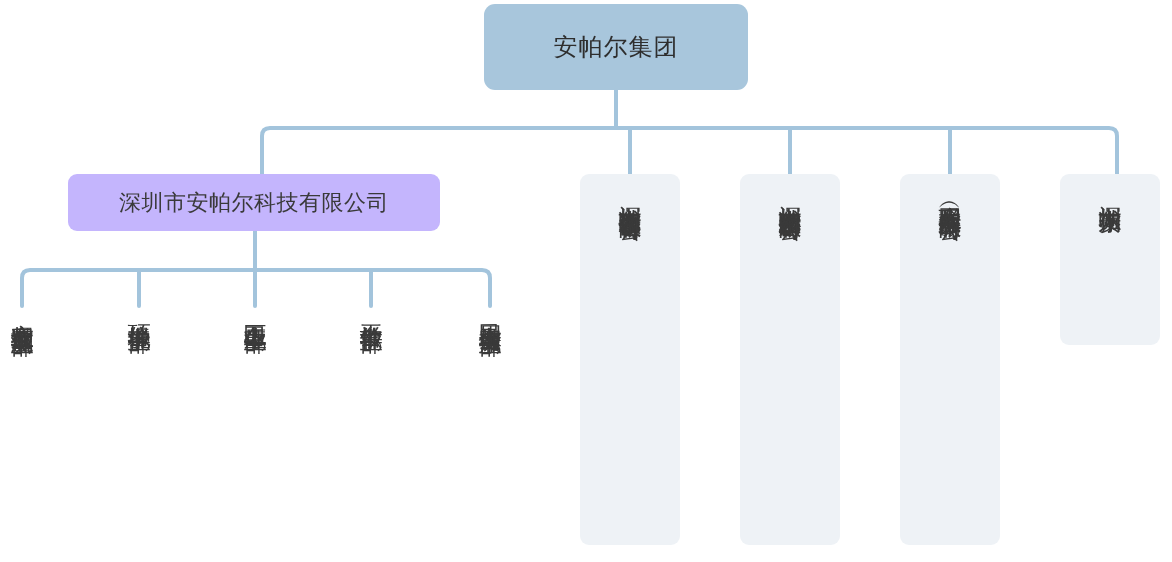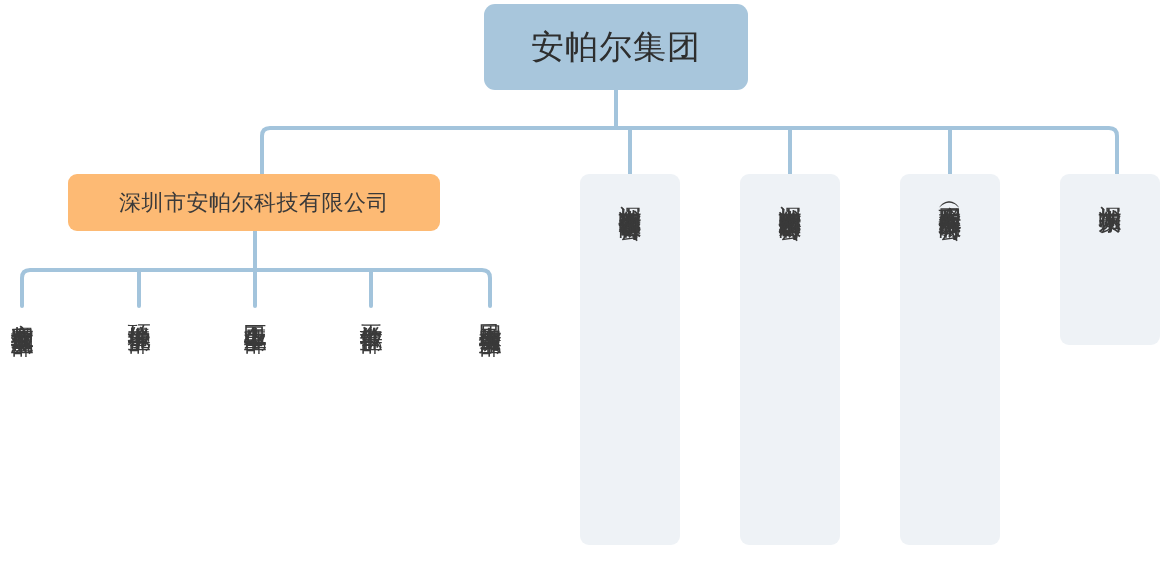--- a/index.html
+++ b/index.html
@@ -42,28 +42,28 @@
     display: flex;
     align-items: center;
     justify-content: center;
   }
 
   .node-root {
     background: #a8c6dc;
     border-radius: 11px;
   }
   .node-root .node-label {
-    font-size: 33px;
+    font-size: 24px;
     letter-spacing: 1px;
     color: #2e2e2e;
     white-space: nowrap;
   }
 
   .node-division {
-    background: #fdba74;
+    background: #c4b5fd;
   }
   .node-division .node-label {
     font-size: 22px;
     letter-spacing: 0.5px;
     color: #3a3a3a;
     white-space: nowrap;
   }
 
   
   .node-sub {

